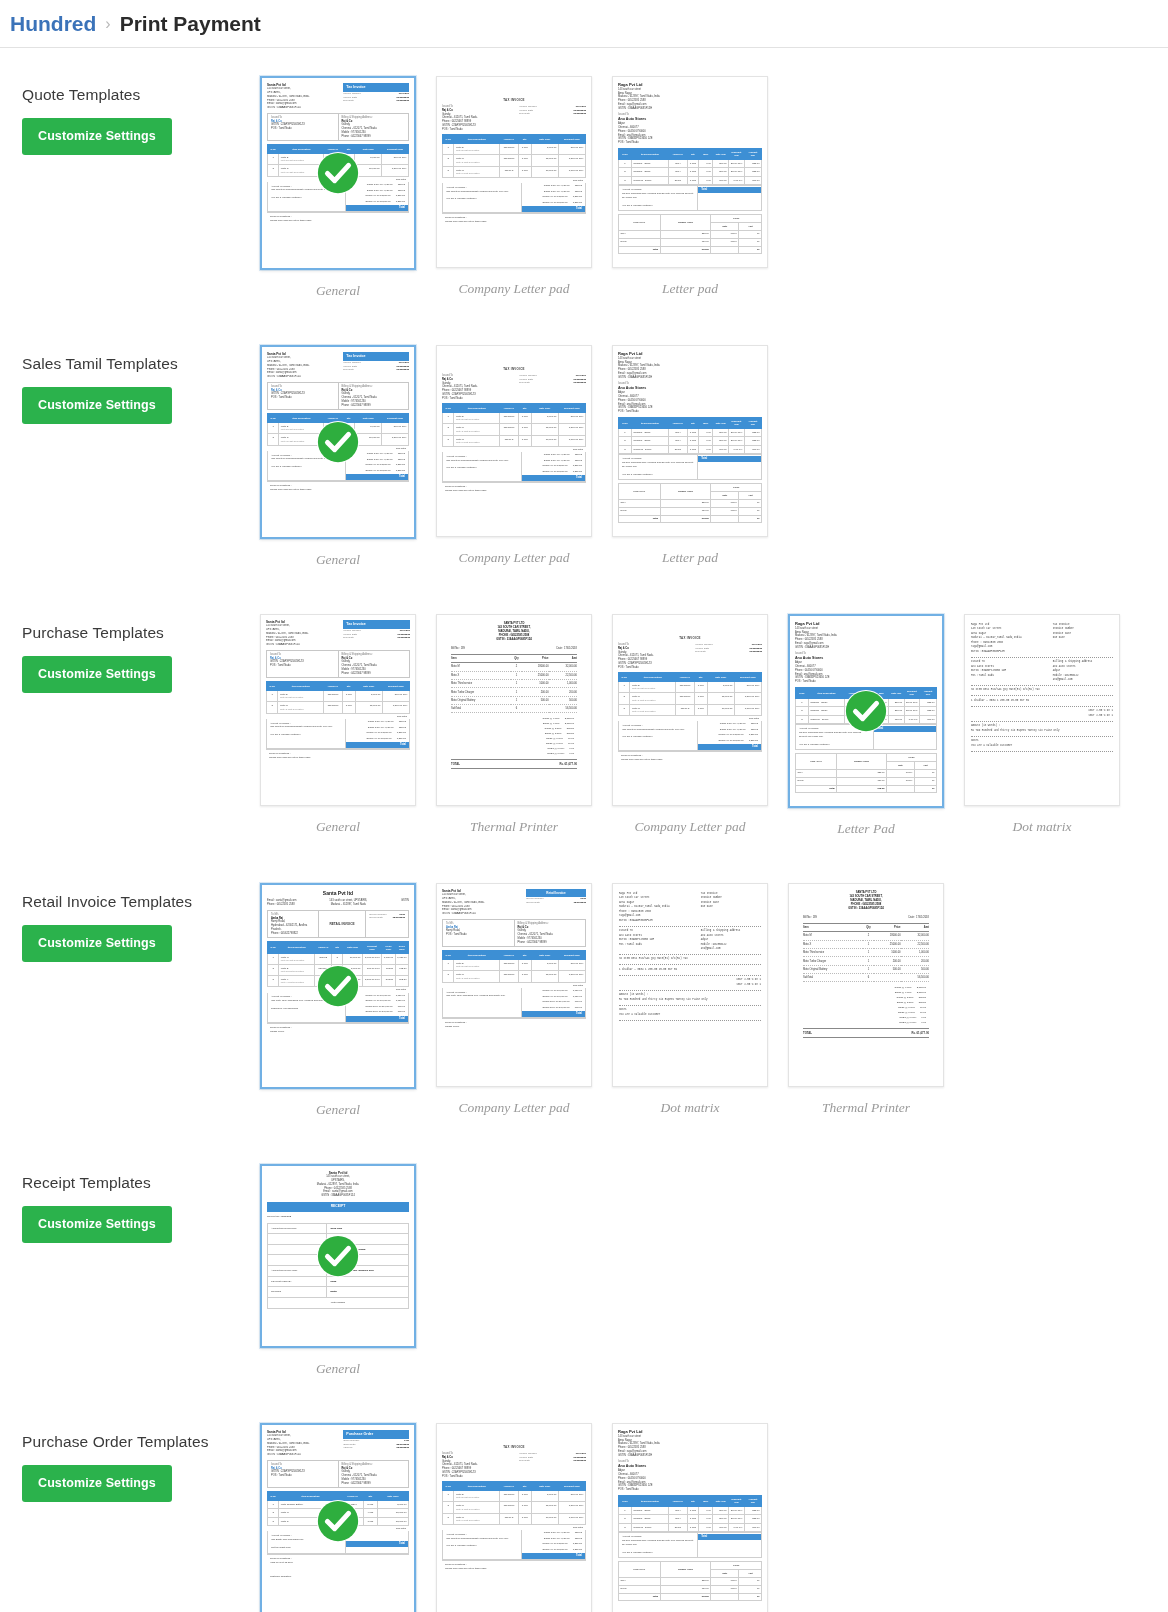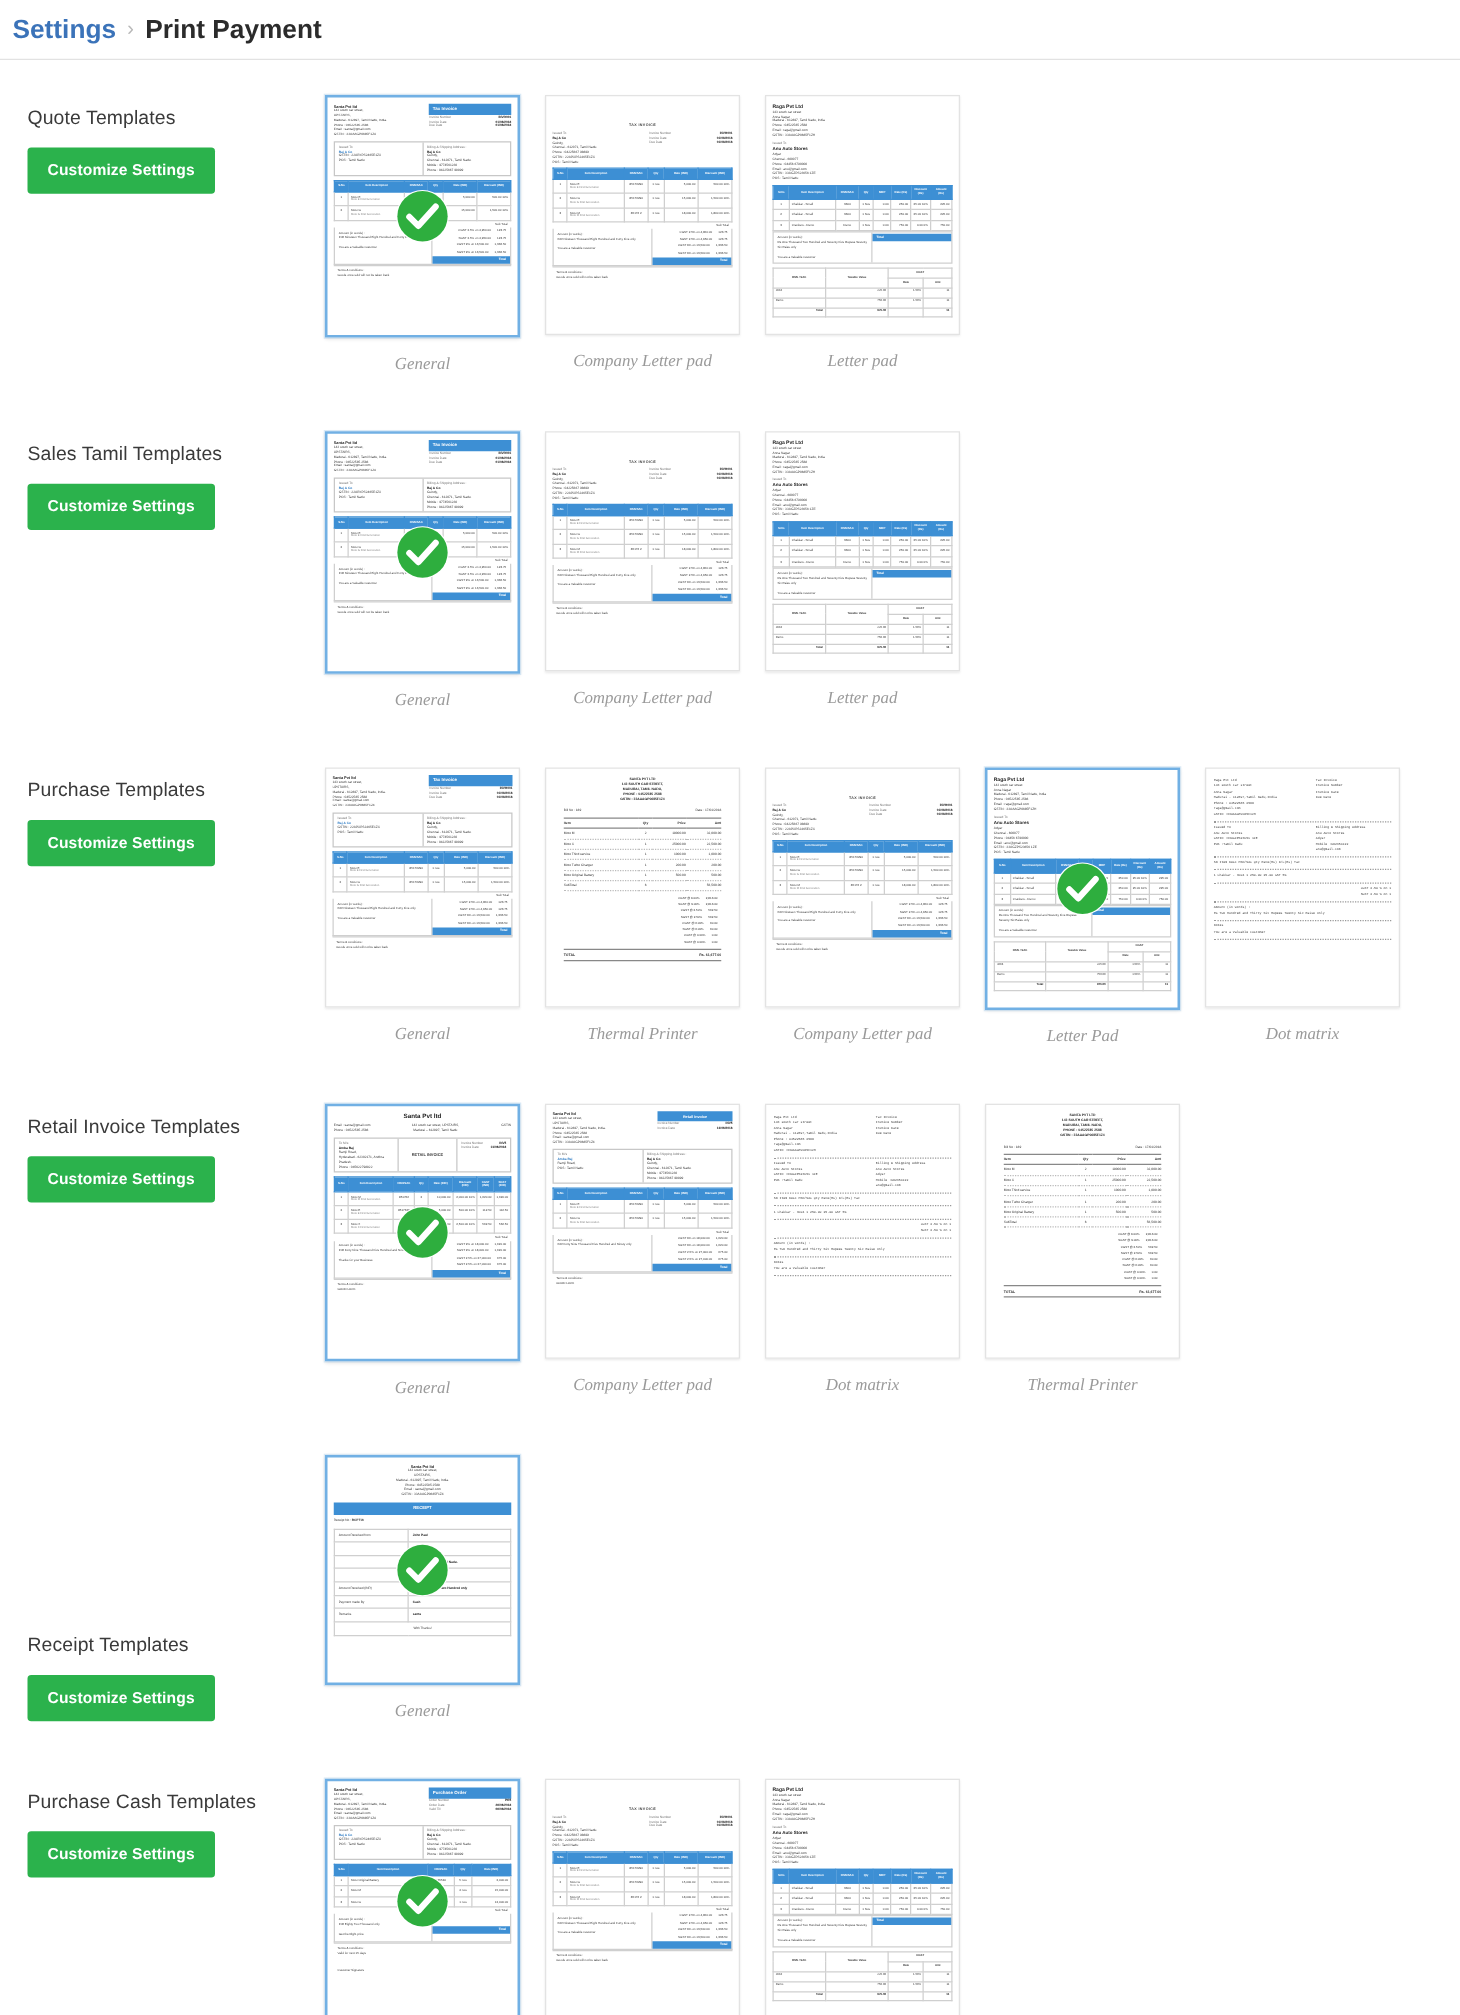--- a/index.html
+++ b/index.html
@@ -169,21 +169,21 @@
   table.rcpt td { border: .4px solid #cfcfcf; font-size: 2.5px; padding: 3px 3px; }
 
   
   table.hsn { width:100%; border-collapse:collapse; margin-top:3px; }
   table.hsn th, table.hsn td { border:.4px solid #cfcfcf; font-size:2.3px; padding:1.8px 1.5px; }
 </style>
 </head>
 <body>
 
 <div class="topbar">
-  <span class="crumb-link">Settings</span>
+  <span class="crumb-link">Hundred</span>
   <span class="crumb-sep">›</span>
   <span class="crumb-current">Print Payment</span>
 </div>
 
 <div id="sections-root">
     <div class="section" style="margin-top: 28px; padding-bottom: 18px;">
     <div class="sect-left">
       <div class="sect-title">Quote Templates</div>
       <button class="cust-btn">Customize Settings</button>
     </div>
@@ -1806,21 +1806,21 @@
     <div style="display:flex;justify-content:space-between;border-top:.5px solid #888;border-bottom:.5px solid #888;margin-top:3px;padding:2px 0;font-weight:bold;font-size:2.8px">
       <span>TOTAL</span>
                 <span>Rs. 61,677.00</span>
               </div>
   </div>
       </div>
       <div class="caption">Thermal Printer</div>
     </div>
       </div>
     </div>
-    <div class="section" style="margin-top: 28px; padding-bottom: 18px; align-items: flex-end;">
+    <div class="section" style="margin-top: 28px; padding-bottom: 18px;">
     <div class="sect-left">
       <div class="sect-title">Receipt Templates</div>
       <button class="cust-btn">Customize Settings</button>
     </div>
     <div class="cards">
     <div class="card-wrap">
       <div class="card selected">
         <svg class="tick" viewBox="0 0 48 48">
   <circle cx="24" cy="24" r="22" fill="#fff"></circle>
   <circle cx="24" cy="24" r="21" fill="#2eae3e"></circle>
@@ -1874,21 +1874,21 @@
     </tbody>
               </table>
   </div>
       </div>
       <div class="caption">General</div>
     </div>
       </div>
     </div>
     <div class="section" style="margin-top: 28px; padding-bottom: 18px;">
     <div class="sect-left">
-      <div class="sect-title">Purchase Cash Templates</div>
+      <div class="sect-title">Purchase Order Templates</div>
       <button class="cust-btn">Customize Settings</button>
     </div>
     <div class="cards">
     <div class="card-wrap">
       <div class="card selected">
         <svg class="tick" viewBox="0 0 48 48">
   <circle cx="24" cy="24" r="22" fill="#fff"></circle>
   <circle cx="24" cy="24" r="21" fill="#2eae3e"></circle>
   <path d="M13 24.5 L20.5 32 L35 16" fill="none" stroke="#fff" stroke-width="5.2" stroke-linecap="round" stroke-linejoin="round"></path>
             </svg>

